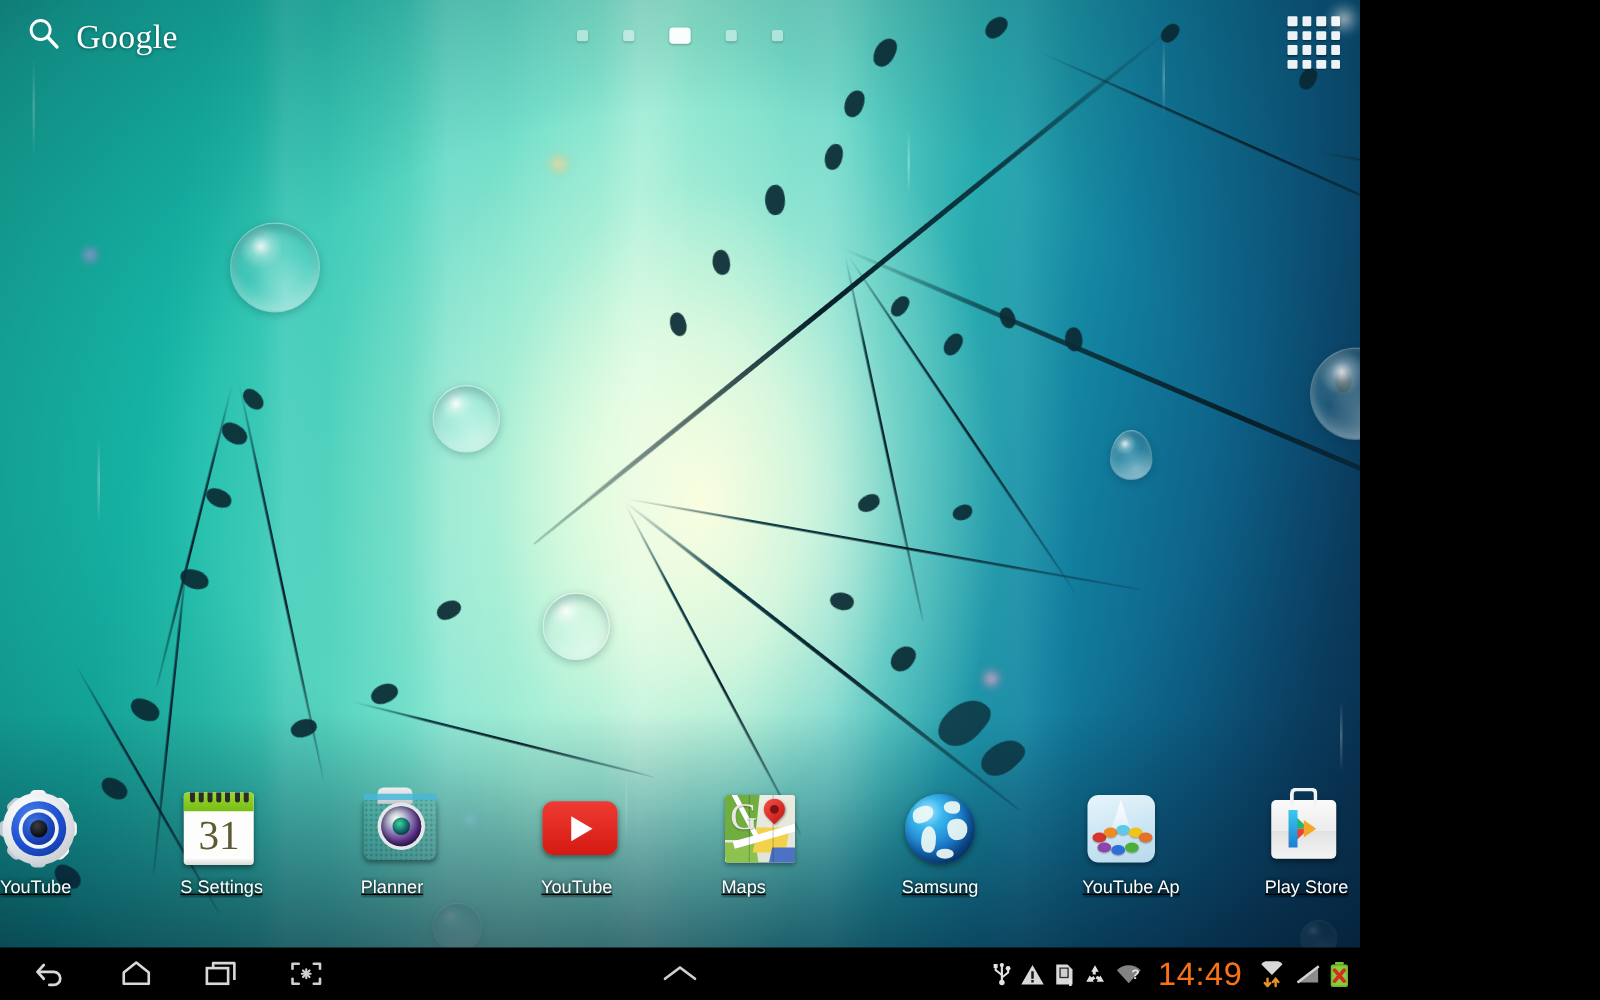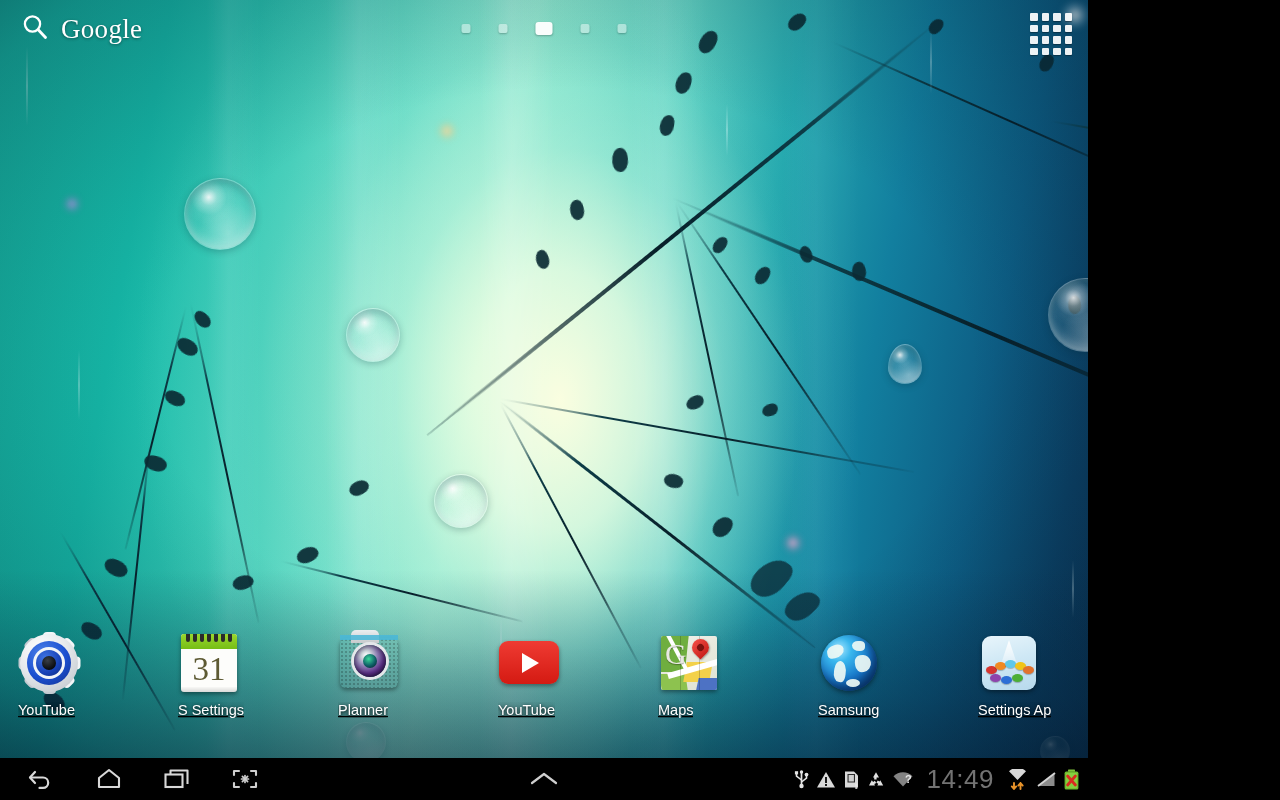--- a/index.html
+++ b/index.html
@@ -182,21 +182,21 @@
      border-left:10px solid #f6a623; border-top:7px solid transparent; border-bottom:7px solid transparent; }
 
   
   #navbar { position:absolute; left:0; right:0; bottom:0; height:42px; background:#000;
             display:flex; align-items:center; }
   #navLeft { display:flex; align-items:center; gap:34px; padding-left:24px; }
   .navbtn { width:34px; height:30px; display:flex; align-items:center; justify-content:center; cursor:pointer; }
   #navCenter { position:absolute; left:50%; transform:translateX(-50%); display:flex; align-items:center; }
   #statusbar { position:absolute; right:8px; display:flex; align-items:center; gap:6px; }
   #statusbar .si { display:flex; align-items:center; justify-content:center; }
-  #clock { color:#737373; font-size:26px; font-weight:300; letter-spacing:0.5px; padding:0 6px; font-family:"Liberation Sans", sans-serif; }
+  #clock { color:#f97316; font-size:26px; font-weight:300; letter-spacing:0.5px; padding:0 6px; font-family:"Liberation Sans", sans-serif; }
 </style>
 </head>
 <body>
 
 <div id="screen">
 
   <div id="wallpaper">
     <div id="streaks"></div>
 
     <div class="stem" style="left:940px; top:18px; width:660px; height:4px; transform:rotate(141deg);"></div>
@@ -410,23 +410,35 @@
           <b class="d1"></b>
             <b class="d2"></b>
             <b class="d3"></b>
             <b class="d4"></b>
           <b class="d5"></b>
             <b class="d6"></b>
             <b class="d7"></b>
             <b class="d8"></b>
         </div>
       </div>
-      <div class="lbl">Settings Ap</div>
-    </div>
-
+      <div class="lbl">YouTube Ap</div>
+    </div>
+
+    <div class="app">
+      <div class="ico">
+        <div class="play">
+          <div class="handle"></div>
+          <div class="t1"></div>
+            <div class="t2"></div>
+            <div class="t3"></div>
+            <div class="t4"></div>
+        </div>
+      </div>
+      <div class="lbl">Play Store</div>
+    </div>
 
   </div>
 
   <div id="navbar">
 
     <div id="navLeft">
       <div class="navbtn">
         <svg width="26" height="22" viewBox="0 0 26 22">
           <path d="M7 4 L2 9.5 L7 15" fill="none" stroke="#d8d8d8" stroke-width="2.2" stroke-linecap="round" stroke-linejoin="round"></path>
           <path d="M2.4 9.5 H15 a5.2 5.2 0 0 1 0 10.4 H11.5" fill="none" stroke="#d8d8d8" stroke-width="2.2" stroke-linecap="round"></path>

